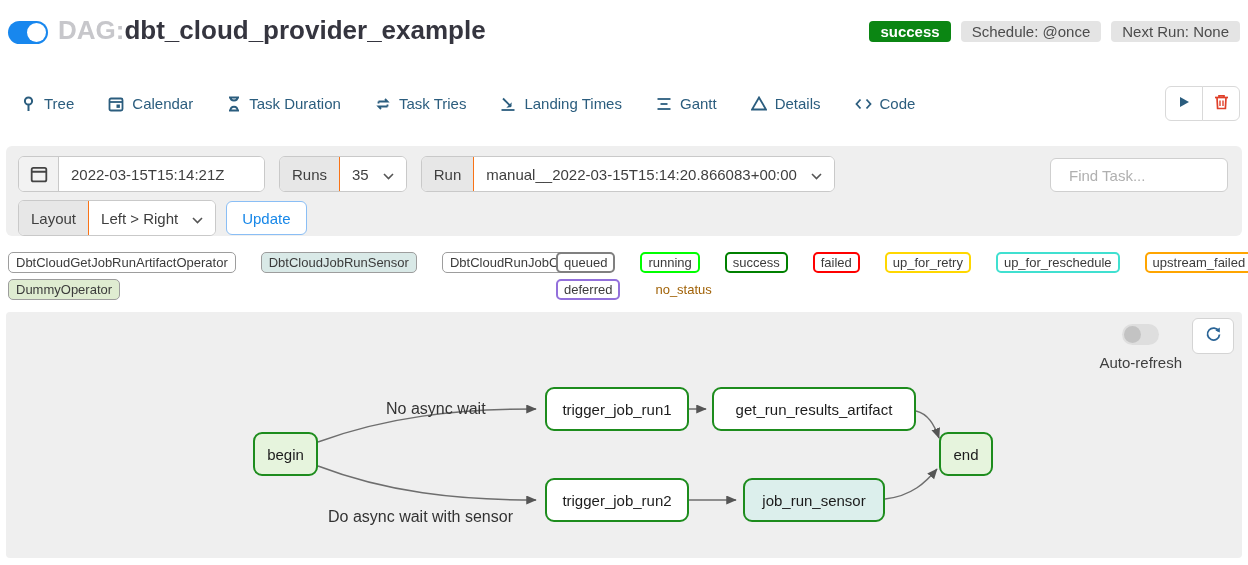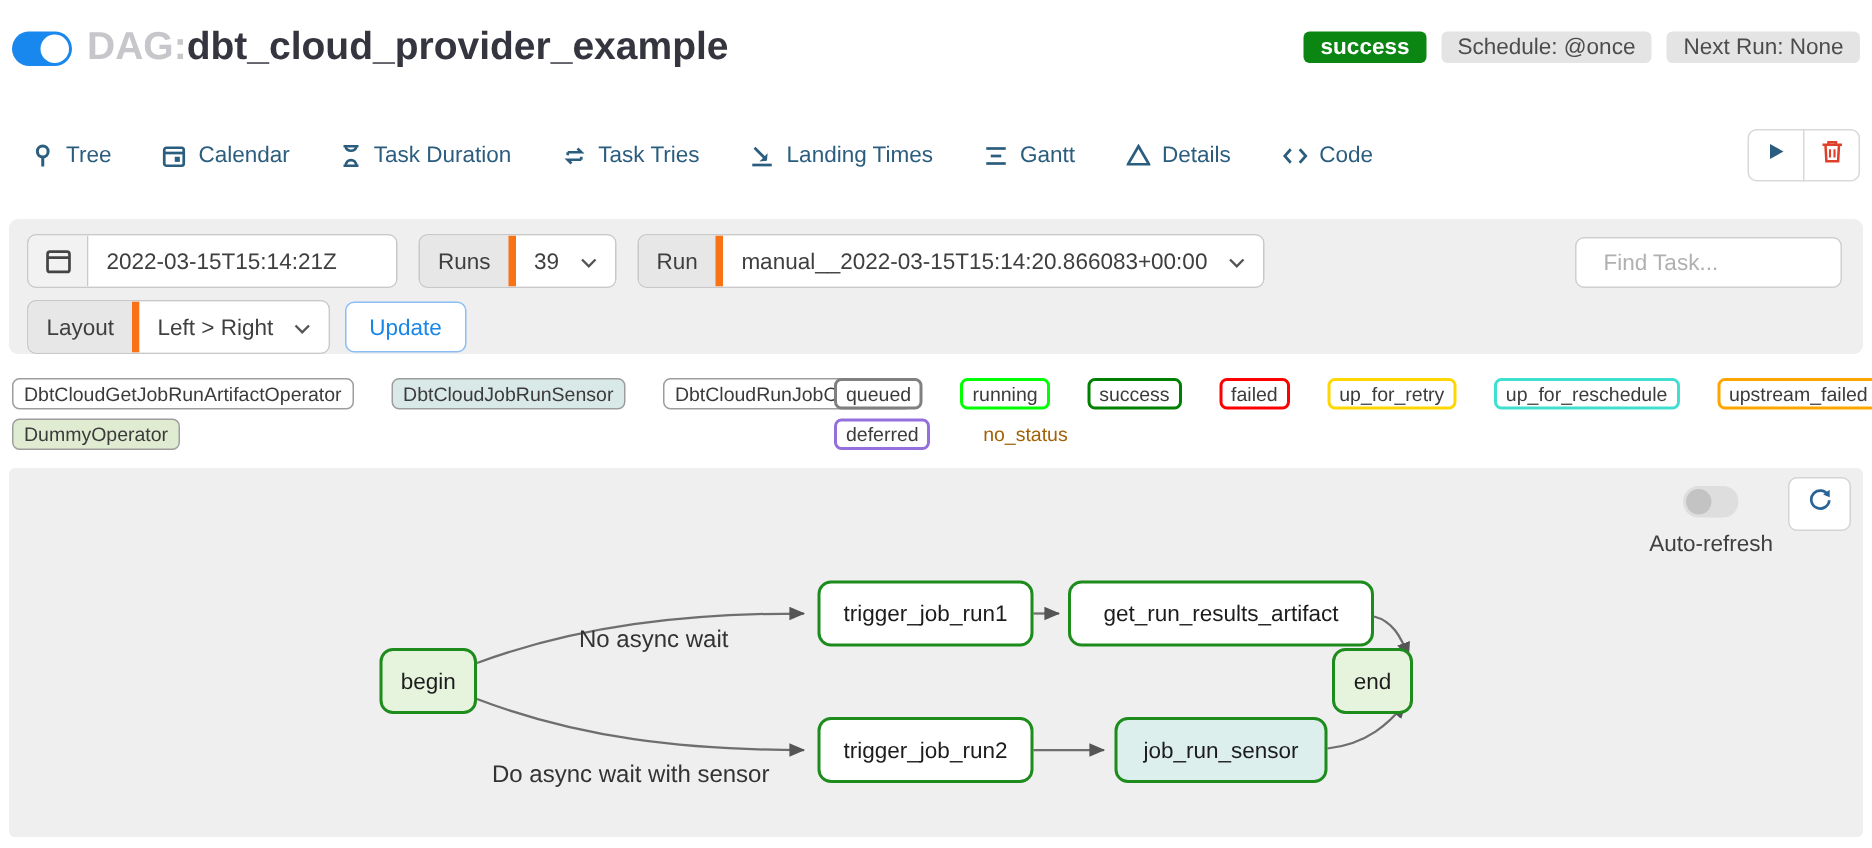--- a/index.html
+++ b/index.html
@@ -35,21 +35,21 @@
   .icon-btn.last { border-radius:0 6px 6px 0; margin-left:-1px; }
 
   
   .filter-panel { position:absolute; left:6px; top:146px; width:1236px; height:90px;
     background:#efefef; border-radius:6px; padding:10px 12px; }
   .filter-row { display:flex; align-items:center; }
   .filter-row + .filter-row { margin-top:8px; }
   .igroup { display:inline-flex; align-items:stretch; height:36px; border:1px solid #c9c9c9;
     border-radius:6px; overflow:hidden; background:#fff; margin-right:14px; }
   .iseg-label { display:flex; align-items:center; padding:0 12px; background:#e7e7e7;
-    border-right:5px solid #f97316; color:#3f3f3f; font-size:15px; white-space:nowrap; }
+    border-right:1px solid #f97316; color:#3f3f3f; font-size:15px; white-space:nowrap; }
   .iseg-icon { display:flex; align-items:center; justify-content:center; width:40px;
     background:#f2f2f2; border-right:1px solid #c9c9c9; }
   .iseg-input { border:none; outline:none; padding:0 12px; font-size:15px; color:#3f3f3f;
     font-family:"Liberation Sans", sans-serif; }
   .iseg-select { display:flex; align-items:center; gap:14px; padding:0 12px; font-size:15px;
     color:#3f3f3f; background:#fff; cursor:pointer; white-space:nowrap; }
   .find-task { position:absolute; right:14px; top:12px; width:178px; height:34px;
     border:1px solid #cfcfcf; border-radius:6px; padding:0 18px; font-size:15px;
     font-family:"Liberation Sans", sans-serif; color:#3f3f3f; background:#fff; }
   .find-task::placeholder { color:#b0b0b0; }
@@ -95,23 +95,23 @@
   .gnode { position:absolute; height:44px; border:2px solid #1d8c1d; border-radius:9px;
     background:#fff; display:flex; align-items:center; justify-content:center;
     font-size:15px; color:#1c1c1c; cursor:pointer; white-space:nowrap; }
   .gnode.fill-green { background:#e6f4dd; }
   .gnode.fill-teal { background:#dcefec; }
   #node-begin { left:247px; top:120px; width:65px; }
   #node-run1  { left:539px; top:75px;  width:144px; }
   #node-artifact { left:706px; top:75px; width:204px; }
   #node-run2  { left:539px; top:166px; width:144px; }
   #node-sensor { left:737px; top:166px; width:142px; }
-  #node-end   { left:882px; top:120px; width:54px; }
+  #node-end   { left:933px; top:120px; width:54px; }
   .edge-label { position:absolute; font-size:16px; color:#333; white-space:nowrap; }
-  #elabel-0 { left:380px; top:106px; }
+  #elabel-0 { left:380px; top:88px; }
   #elabel-1 { left:322px; top:196px; }
 </style>
 </head>
 <body>
 
 <div class="header">
   <div class="dag-toggle">
     <div class="knob"></div>
   </div>
   <div class="title-row">
@@ -222,21 +222,21 @@
           <svg width="18" height="18" viewBox="0 0 16 16">
             <rect x="1.5" y="2.5" width="13" height="12" rx="1.5" fill="none" stroke="#444" stroke-width="1.6"></rect>
             <line x1="1.5" y1="6" x2="14.5" y2="6" stroke="#444" stroke-width="1.6"></line>
           </svg>
         </span>
       <input class="iseg-input" style="width: 205px;" value="2022-03-15T15:14:21Z">
     </div>
     <div class="igroup">
       <span class="iseg-label">Runs</span>
       <span class="iseg-select">
-        <span>39</span>
+        <span>35</span>
         <span><svg width="11" height="7" viewBox="0 0 11 7">
               <polyline points="1,1 5.5,5.5 10,1" fill="none" stroke="#555" stroke-width="1.6"></polyline>
             </svg></span>
       </span>
     </div>
     <div class="igroup">
       <span class="iseg-label">Run</span>
       <span class="iseg-select">
         <span>manual__2022-03-15T15:14:20.866083+00:00</span>
         <span><svg width="11" height="7" viewBox="0 0 11 7">

